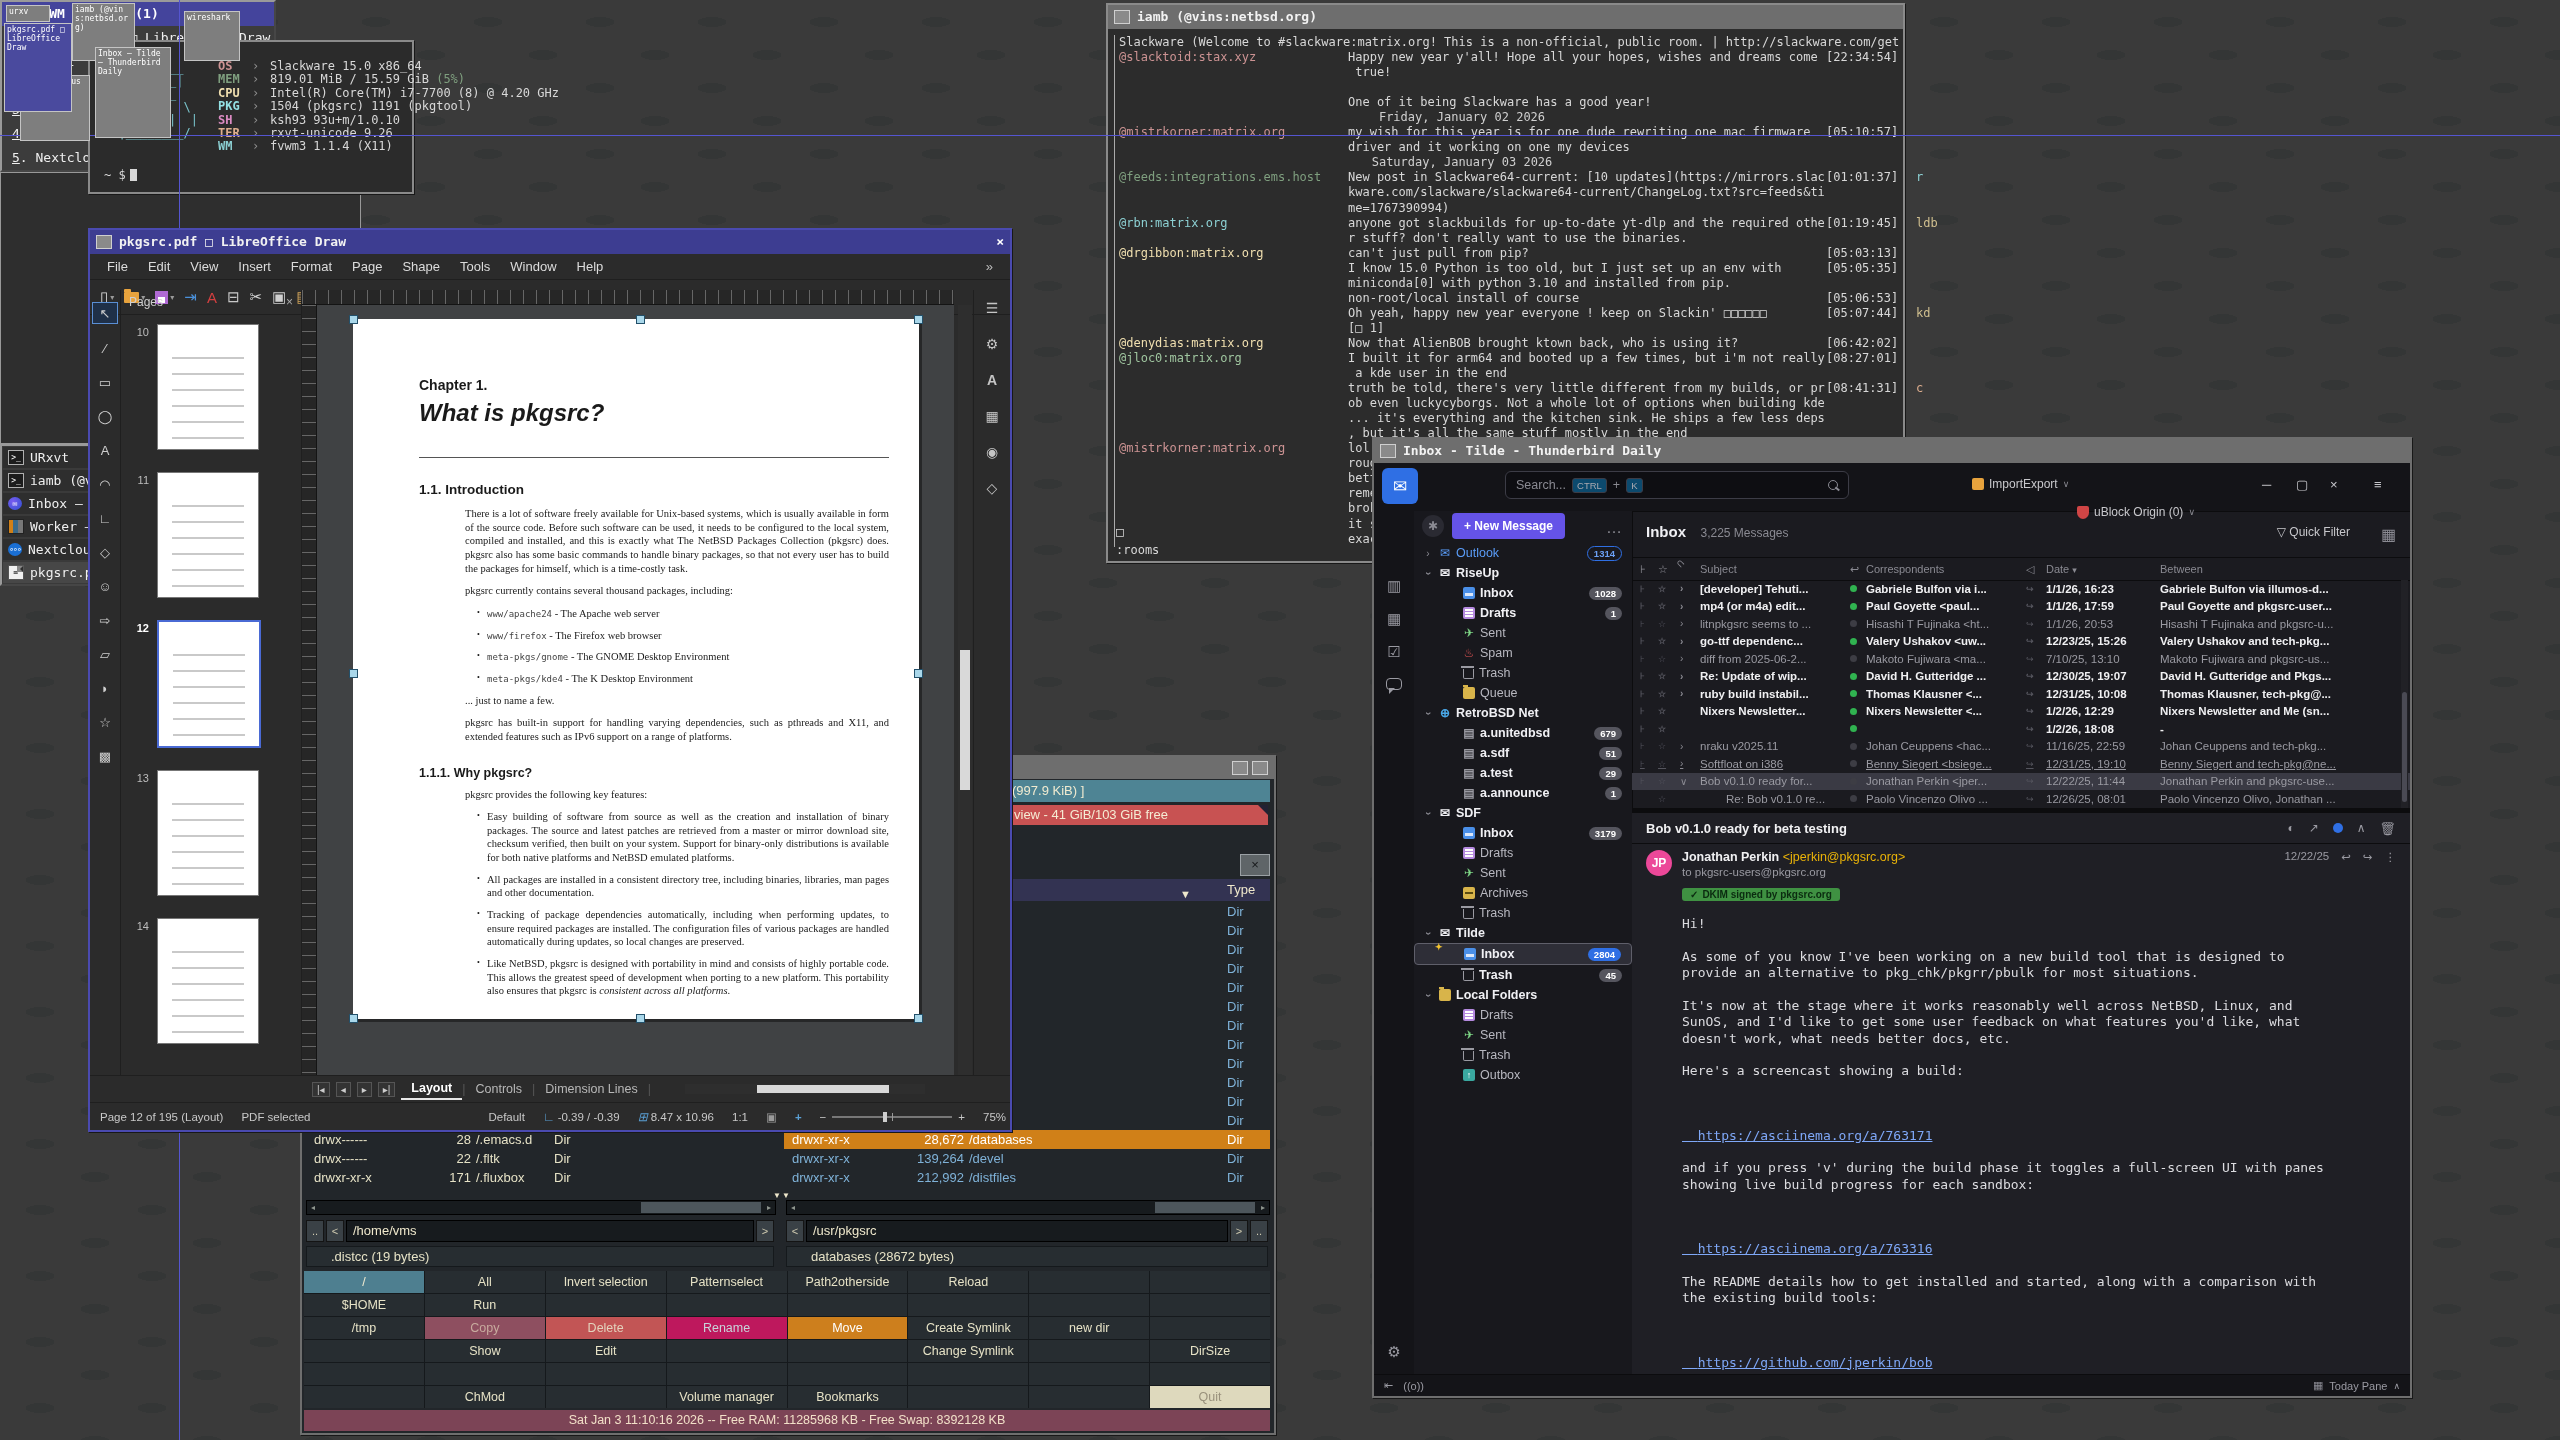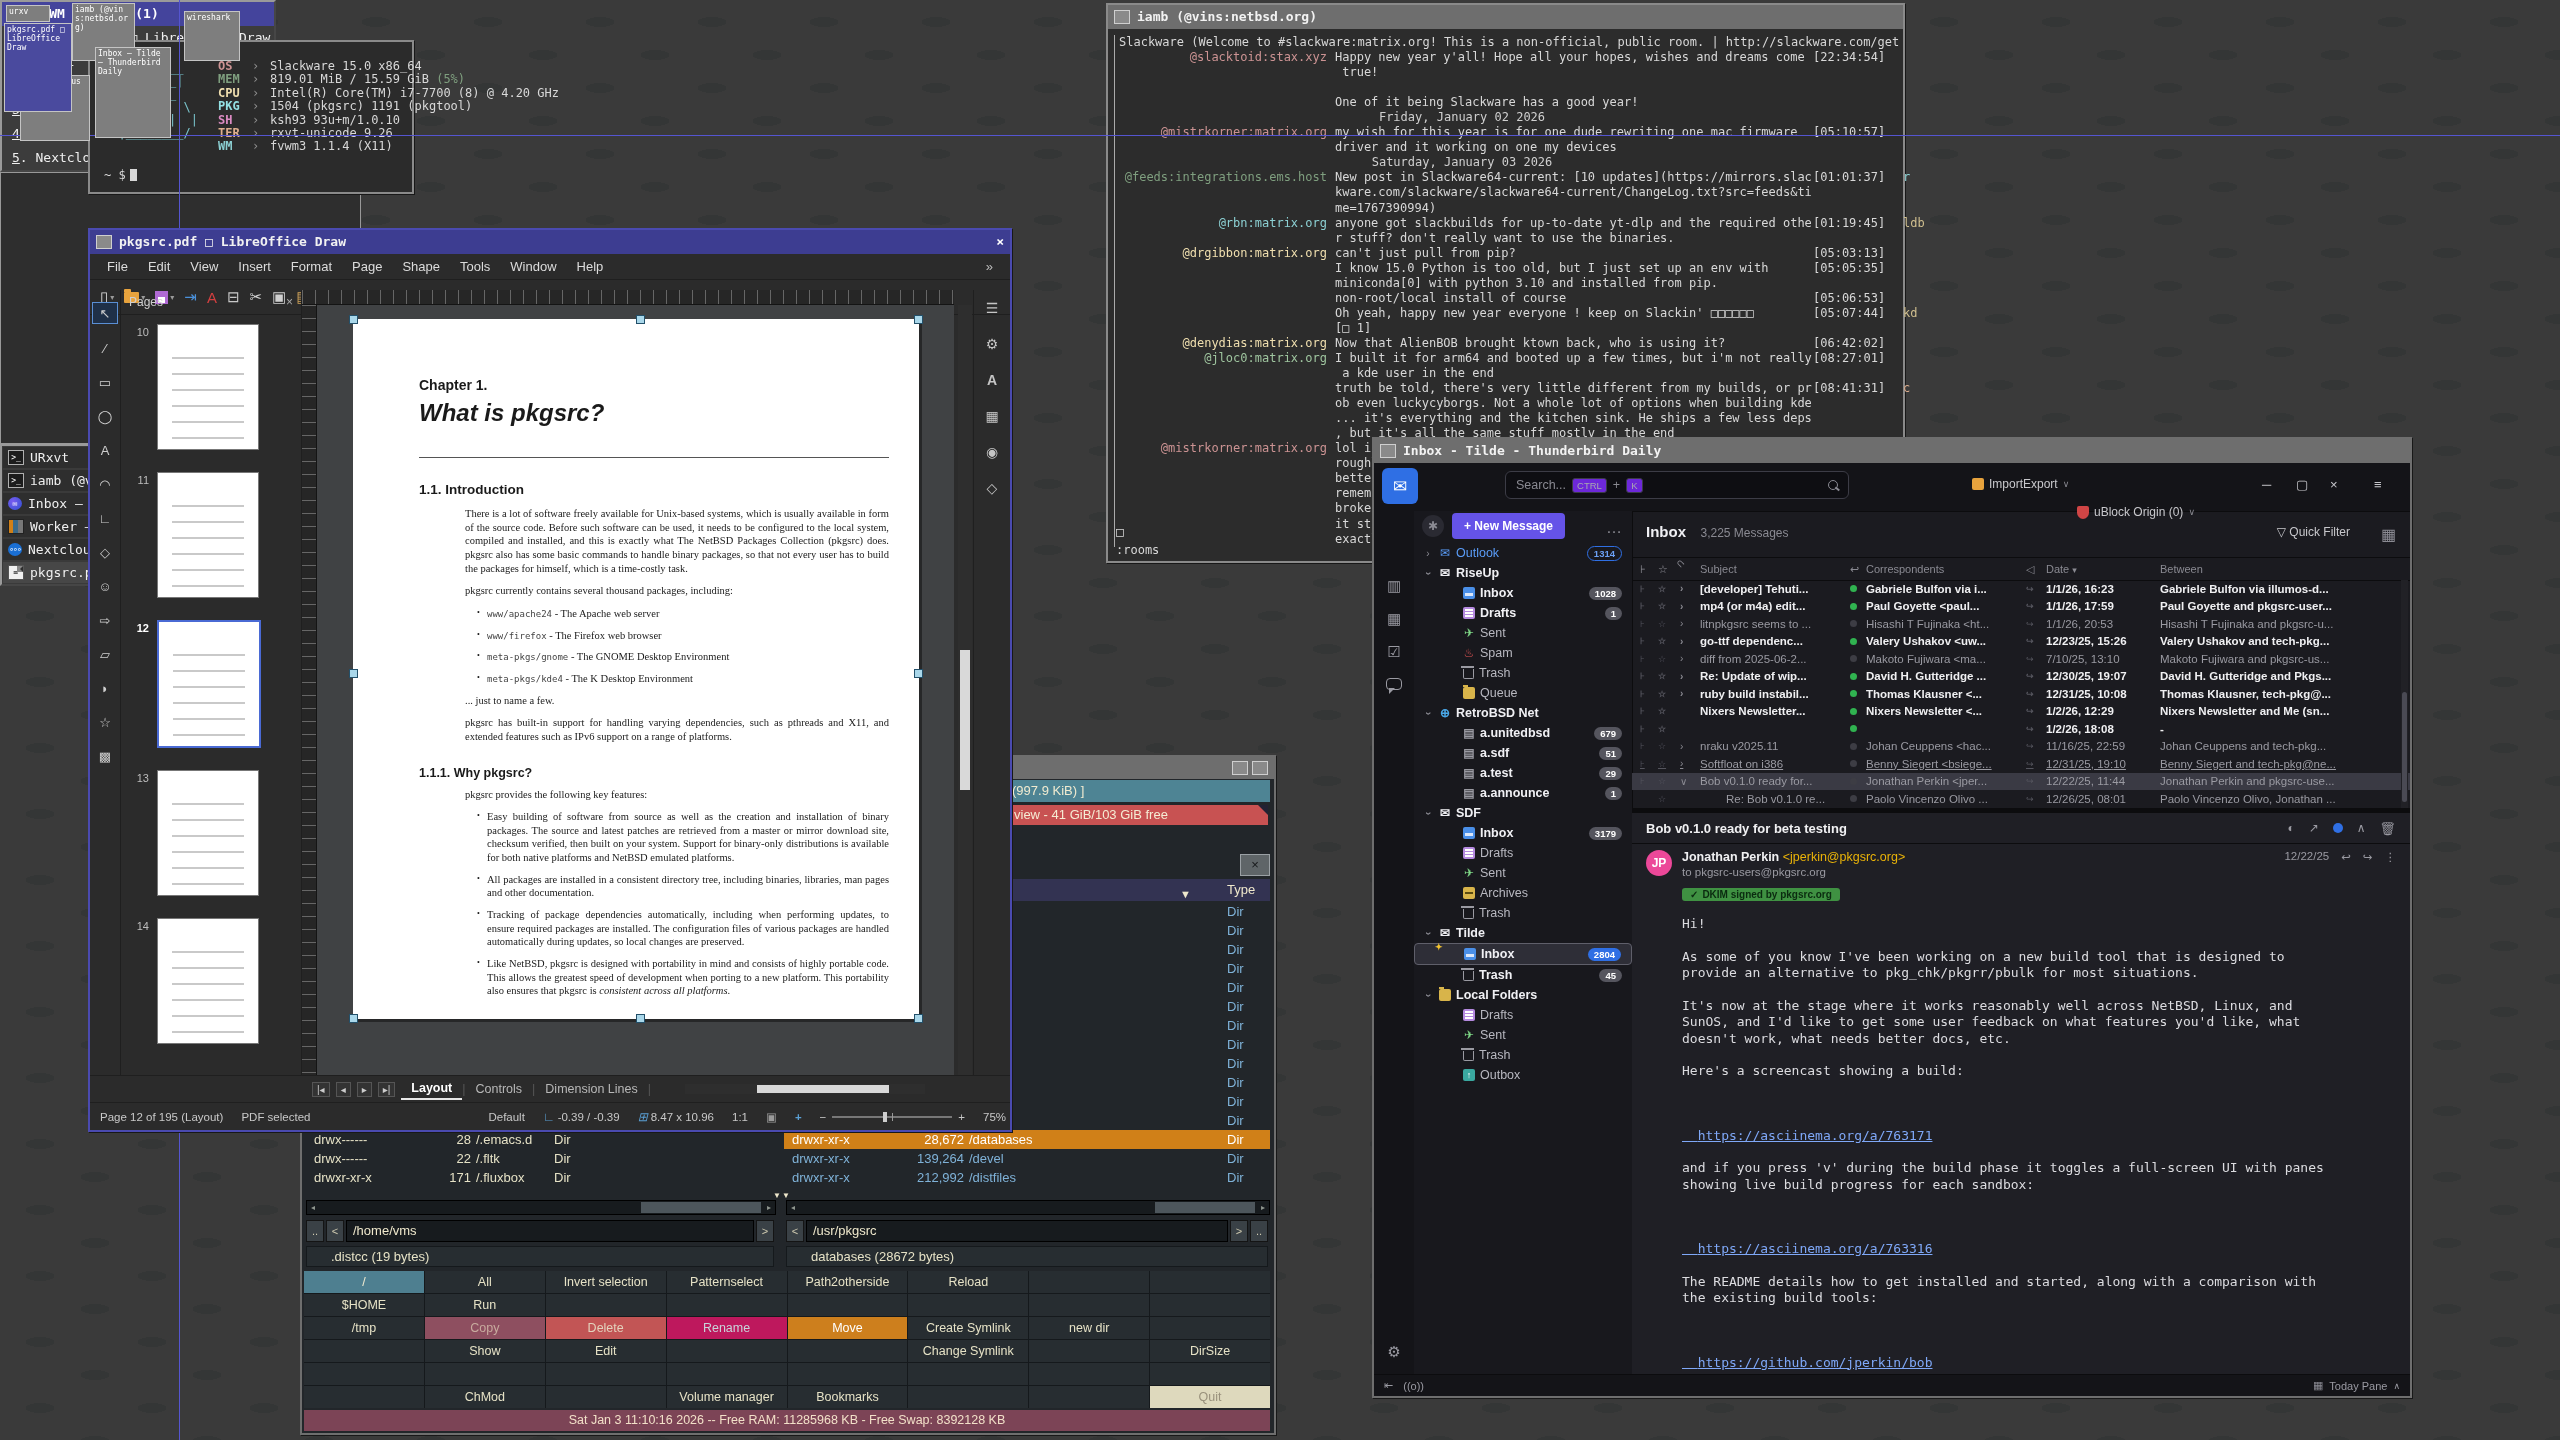--- a/index.html
+++ b/index.html
@@ -24,21 +24,21 @@
   #si-prompt .cur{display:inline-block;width:7px;height:12px;background:#d8d8d8;vertical-align:-2px;margin-left:4px;}
   
   #fvwm-menu{left:688px;top:22px;width:272px;background:#3c3c3c;border:2px outset #9a9a9a;font:13px/20px "DejaVu Sans Mono",monospace;color:#efefef;z-index:40;}
   #fvwm-menu .mhead{background:#44449c;color:#fff;padding:2px 8px;font-weight:bold;}
   #fvwm-menu .mitem{padding:2px 8px 2px 10px;white-space:pre;}
   #fvwm-menu .mitem u{text-decoration:underline;}
   
   #iamb{left:1106px;top:3px;width:795px;height:556px;background:#2c2c2c;border-color:#8a8a8a;}
   #iamb-body{position:absolute;left:6px;top:30px;right:4px;border-left:1px solid #aaa;padding-left:4px;}
   .cl-row{display:flex;height:15.05px;font:12px/15px "DejaVu Sans Mono",monospace;color:#d8d8d8;white-space:pre;}
-  .cl-s{width:208px;flex:none;text-align:right;padding-right:8px;overflow:hidden;}
+  .cl-s{width:208px;flex:none;padding-right:21px;overflow:hidden;}
   .cl-m{width:478px;flex:none;overflow:hidden;}
   .cl-ts{width:80px;flex:none;}
   .cl-mk{flex:none;padding-left:10px;}
   #iamb-cmd{position:absolute;left:8px;bottom:4px;color:#d8d8d8;font:12px "DejaVu Sans Mono",monospace;}
   #iamb-cur{position:absolute;left:8px;bottom:22px;color:#d8d8d8;font:13px "DejaVu Sans Mono",monospace;}
   
   #pager{left:2197px;top:2px;width:359px;height:270px;background:#2e2e2e;border:1px solid #999;z-index:40;}
   #pager .vline{position:absolute;left:179px;top:0;width:1px;height:100%;background:#5555d0;}
   #pager .hline{position:absolute;left:0;top:135px;width:100%;height:1px;background:#5555d0;}
   .pwin{position:absolute;background:#7e7e7e;border:1px solid #c4c4c4;color:#fff;
@@ -145,21 +145,21 @@
   .wkb.del{background:#c25555;color:#e3d3bd;}
   .wkb.ren{background:#be185d;color:#c9d3da;}
   .wkb.move{background:#cd7f1d;color:#fff;}
   .wkb.quit{background:#ded9bd;color:#99917c;}
   #wk-status{position:absolute;left:2px;bottom:2px;width:966px;height:21px;background:#7c4456;color:#f2e0c8;text-align:center;line-height:21px;font-size:12.5px;}
   
   #tb{left:1372px;top:437px;width:1036px;height:957px;background:#1b1b20;border-color:#6e6e6e;z-index:30;color:#d8d8dc;}
   #tb-toolbar{position:absolute;left:0;top:24px;right:0;height:48px;background:#141418;border-bottom:1px solid #0c0c0e;}
   #tb-space-mail{position:absolute;left:8px;top:5px;width:36px;height:36px;background:#2f6fe4;border-radius:6px;color:#fff;font-size:17px;display:flex;align-items:center;justify-content:center;}
   #tb-search{position:absolute;left:131px;top:8px;width:344px;height:28px;background:#0e0e12;border:1px solid #3c3c46;border-radius:6px;display:flex;align-items:center;gap:6px;padding:0 10px;color:#8a8a92;font-size:12.5px;box-sizing:border-box;}
-  .kbd{border:1px solid #3c3c46;background:#6d28d9;border-radius:3px;font-size:9.5px;padding:0 4px;line-height:13px;color:#a8a8b0;}
+  .kbd{border:1px solid #3c3c46;background:#0c4a6e;border-radius:3px;font-size:9.5px;padding:0 4px;line-height:13px;color:#a8a8b0;}
   #tb-search .lens{margin-left:auto;}
   .lens{width:8px;height:8px;border:1.5px solid #8a8a92;border-radius:50%;position:relative;display:inline-block;}
   .lens:after{content:"";position:absolute;left:6px;top:7px;width:5px;height:1.5px;background:#8a8a92;transform:rotate(40deg);}
   .tb-addon{position:absolute;top:14px;display:flex;align-items:center;gap:5px;font-size:12px;color:#c8c8cc;}
   .puzzle{width:12px;height:12px;background:#e8a33d;border-radius:2px;display:inline-block;}
   .shield{width:12px;height:13px;background:#d04545;border-radius:2px 2px 50% 50%;display:inline-block;}
   .chev{color:#8a8a92;font-size:9px;}
   .tb-winbtn{position:absolute;top:14px;color:#c8c8cc;font-size:13px;}
   #tb-rail{position:absolute;left:0;top:72px;bottom:21px;width:40px;background:#141418;border-right:1px solid #0c0c0e;}
   #tb-rail .ric{position:absolute;left:10px;width:20px;height:20px;color:#9a9aa2;font-size:15px;text-align:center;}

